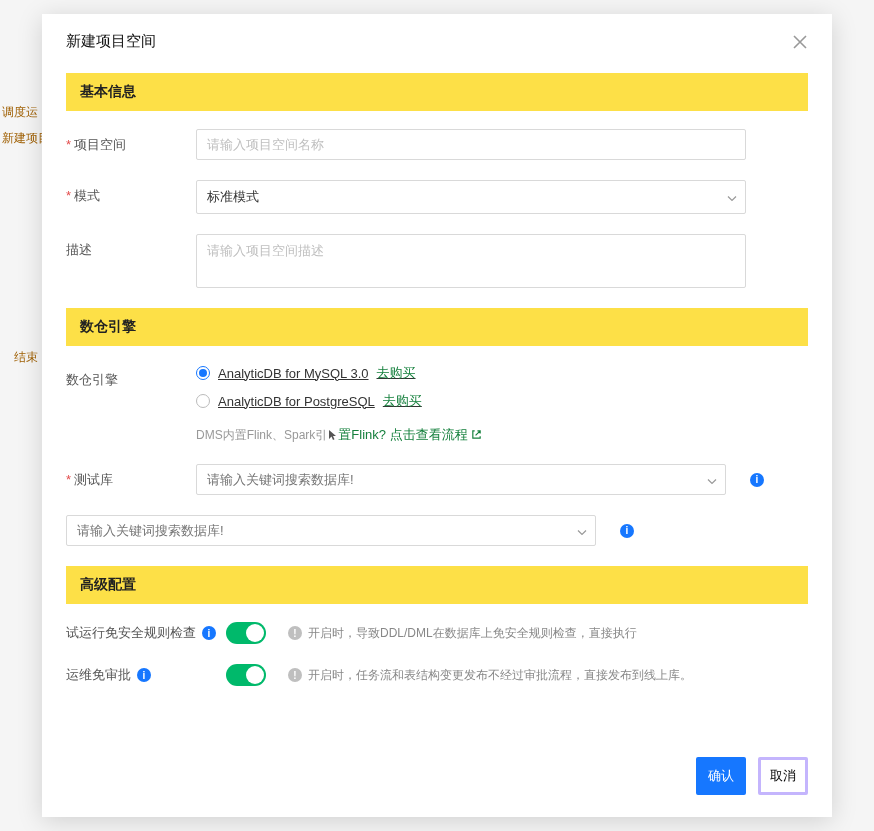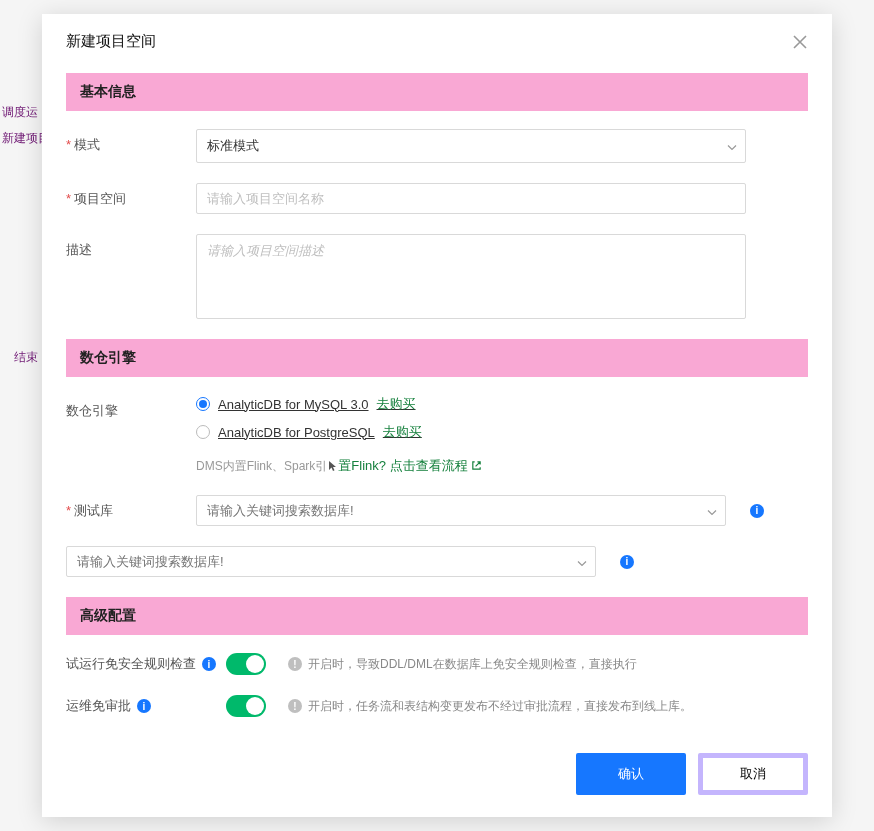--- a/index.html
+++ b/index.html
@@ -13,21 +13,21 @@
     font-size: 13px;
     color: #333;
   }
   .backdrop {
     position: absolute;
     inset: 0;
     background: #f5f5f5;
   }
   .backdrop-text {
     position: absolute;
-    color: #701a75;
+    color: #a16207;
     font-size: 12px;
   }
   .modal {
     position: absolute;
     left: 42px;
     top: 14px;
     right: 42px;
     bottom: 14px;
     background: #fff;
     box-shadow: 0 4px 24px rgba(0,0,0,0.15);
@@ -51,21 +51,21 @@
     font-size: 18px;
     line-height: 1;
   }
   .close-btn svg { display: block; }
   .modal-body {
     flex: 1;
     overflow-y: auto;
     padding: 0 24px;
   }
   .section-header {
-    background: #f9a8d4;
+    background: #fde047;
     padding: 10px 14px;
     font-size: 14px;
     font-weight: 600;
     color: #222;
     margin-bottom: 18px;
   }
   .form-row {
     display: flex;
     align-items: flex-start;
     margin-bottom: 20px;
@@ -109,21 +109,21 @@
     cursor: pointer;
   }
   .select-caret {
     position: absolute;
     right: 9px;
     top: 50%;
     transform: translateY(-50%);
     pointer-events: none;
     color: #999;
   }
-  .textarea { height: 85px; resize: none; font-style: italic; }
+  .textarea { height: 54px; resize: none; }
   .radio-row {
     display: flex;
     align-items: center;
     margin-bottom: 10px;
     font-size: 13px;
     text-decoration: underline;
   }
   .radio {
     width: 14px; height: 14px;
     border: 1px solid #bbb;
@@ -229,23 +229,23 @@
     justify-content: center;
     flex-shrink: 0;
   }
   .modal-footer {
     display: flex;
     justify-content: flex-end;
     gap: 12px;
     padding: 16px 24px 22px;
   }
   .btn {
-    padding: 7px 37px;
-    font-size: 13px;
-    border: 5px solid #c4b5fd;
+    padding: 7px 9px;
+    font-size: 13px;
+    border: 3px solid #c4b5fd;
     background: #fff;
     border-radius: 2px;
     cursor: pointer;
     font-family: inherit;
   }
   .btn.primary {
     background: #1677ff;
     border-color: #1677ff;
     color: #fff;
   }
@@ -268,37 +268,37 @@
           <path d="M2 2 L14 14 M14 2 L2 14" stroke="currentColor" stroke-width="1.6" fill="none"></path>
         </svg>
     </div>
   </div>
 
   <div class="modal-body">
 
     <div class="section-header">基本信息</div>
 
     <div class="form-row">
+      <div class="form-label"><span class="req">*</span><span>项目空间</span></div>
+      <div class="form-control">
+        <input class="input" type="text" placeholder="请输入项目空间名称" style="">
+      </div>
+    </div>
+
+    <div class="form-row">
       <div class="form-label"><span class="req">*</span><span>模式</span></div>
       <div class="form-control">
         <div class="select-wrap">
           <div class="select">标准模式</div>
           <span class="select-caret">
             <svg width="10" height="6" viewBox="0 0 10 6">
                 <path d="M1 1 L5 5 L9 1" stroke="currentColor" stroke-width="1.2" fill="none"></path>
               </svg>
           </span>
         </div>
-      </div>
-    </div>
-
-    <div class="form-row">
-      <div class="form-label"><span class="req">*</span><span>项目空间</span></div>
-      <div class="form-control">
-        <input class="input" type="text" placeholder="请输入项目空间名称" style="">
       </div>
     </div>
 
     <div class="form-row">
       <div class="form-label"><span>描述</span></div>
       <div class="form-control">
         <textarea class="textarea" placeholder="请输入项目空间描述" style=""></textarea>
       </div>
     </div>
 

